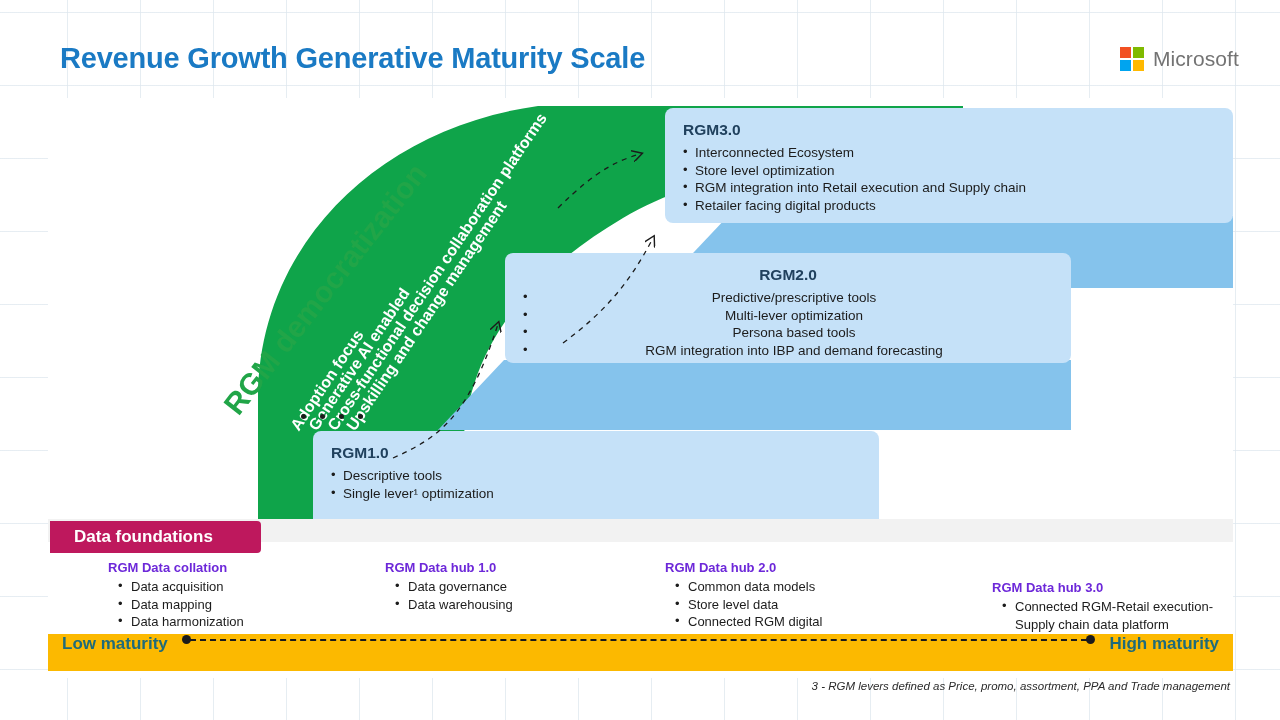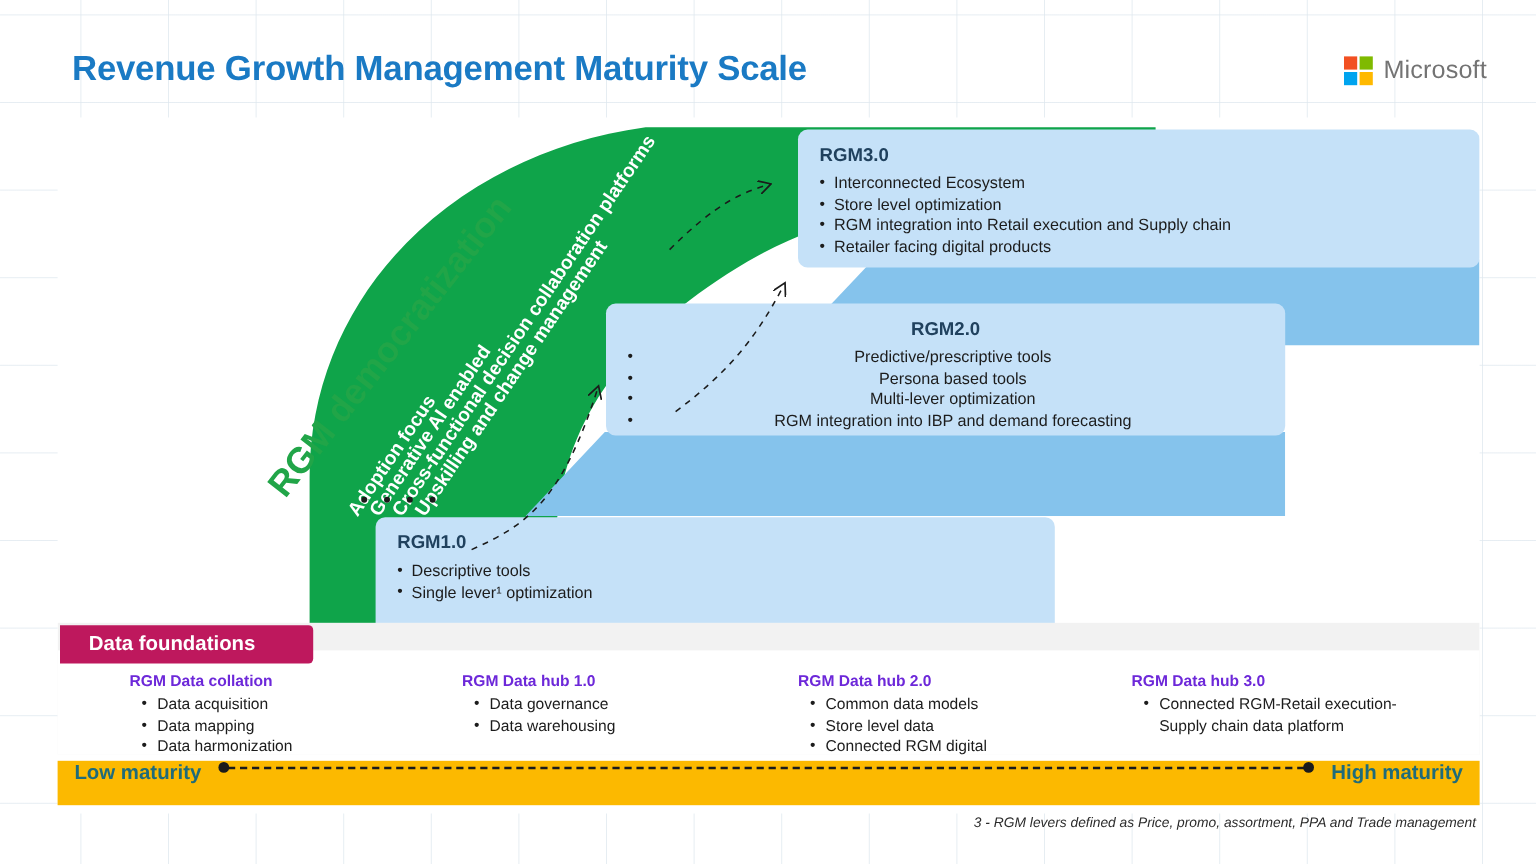--- a/index.html
+++ b/index.html
@@ -231,21 +231,21 @@
     font-style: italic;
     color: #2b2b2b;
     white-space: nowrap;
   }
 </style>
 </head>
 <body>
 
 <div id="slide">
 
-  <div id="title">Revenue Growth Management Maturity Scale</div>
+  <div id="title">Revenue Growth Generative Maturity Scale</div>
 
   <div id="ms-logo">
     <div id="ms-squares">
       <div class="sq" style="background:#f25022"></div>
       <div class="sq" style="background:#7fba00"></div>
       <div class="sq" style="background:#00a4ef"></div>
       <div class="sq" style="background:#ffb900"></div>
     </div>
     <div id="ms-word">Microsoft</div>
   </div>
@@ -287,22 +287,22 @@
       </ul>
     </div>
 
     <svg class="stage-ribbon" style="left:390px; top:262px; width:633px; height:70px;" viewBox="0 0 633 70">
       <polygon points="0,70 66,0 633,0 633,70" fill="#85c3ec"></polygon>
     </svg>
     <div class="stage-body" style="left:457px; top:155px; width:566px; height:110px;text-align:center;">
       <div class="stage-title">RGM2.0</div>
       <ul class="stage-list">
         <li>Predictive/prescriptive tools</li>
+        <li>Multi-lever optimization</li>
         <li>Persona based tools</li>
-        <li>Multi-lever optimization</li>
         <li>RGM integration into IBP and demand forecasting</li>
       </ul>
     </div>
 
     <div class="stage-body" style="left:265px; top:297px; width:566px; height:110px;margin-top:36px;">
       <div class="stage-title">RGM1.0</div>
       <ul class="stage-list">
         <li>Descriptive tools</li>
         <li>Single lever¹ optimization</li>
       </ul>
@@ -344,21 +344,21 @@
 
     <div class="found-col" style="left:617px; width:265px;">
       <div class="found-title">RGM Data hub 2.0</div>
       <ul class="found-list">
         <li>Common data models</li>
         <li>Store level data</li>
         <li>Connected RGM digital</li>
       </ul>
     </div>
 
-    <div class="found-col" style="left:895px; width:245px;">
+    <div class="found-col" style="left:944px; width:245px;margin-top:20px;">
       <div class="found-title">RGM Data hub 3.0</div>
       <ul class="found-list">
         <li>Connected RGM-Retail execution-Supply chain data platform</li>
       </ul>
     </div>
 
   </div>
 
   <div id="maturity-bar">
     <div class="maturity-label">Low maturity</div>

